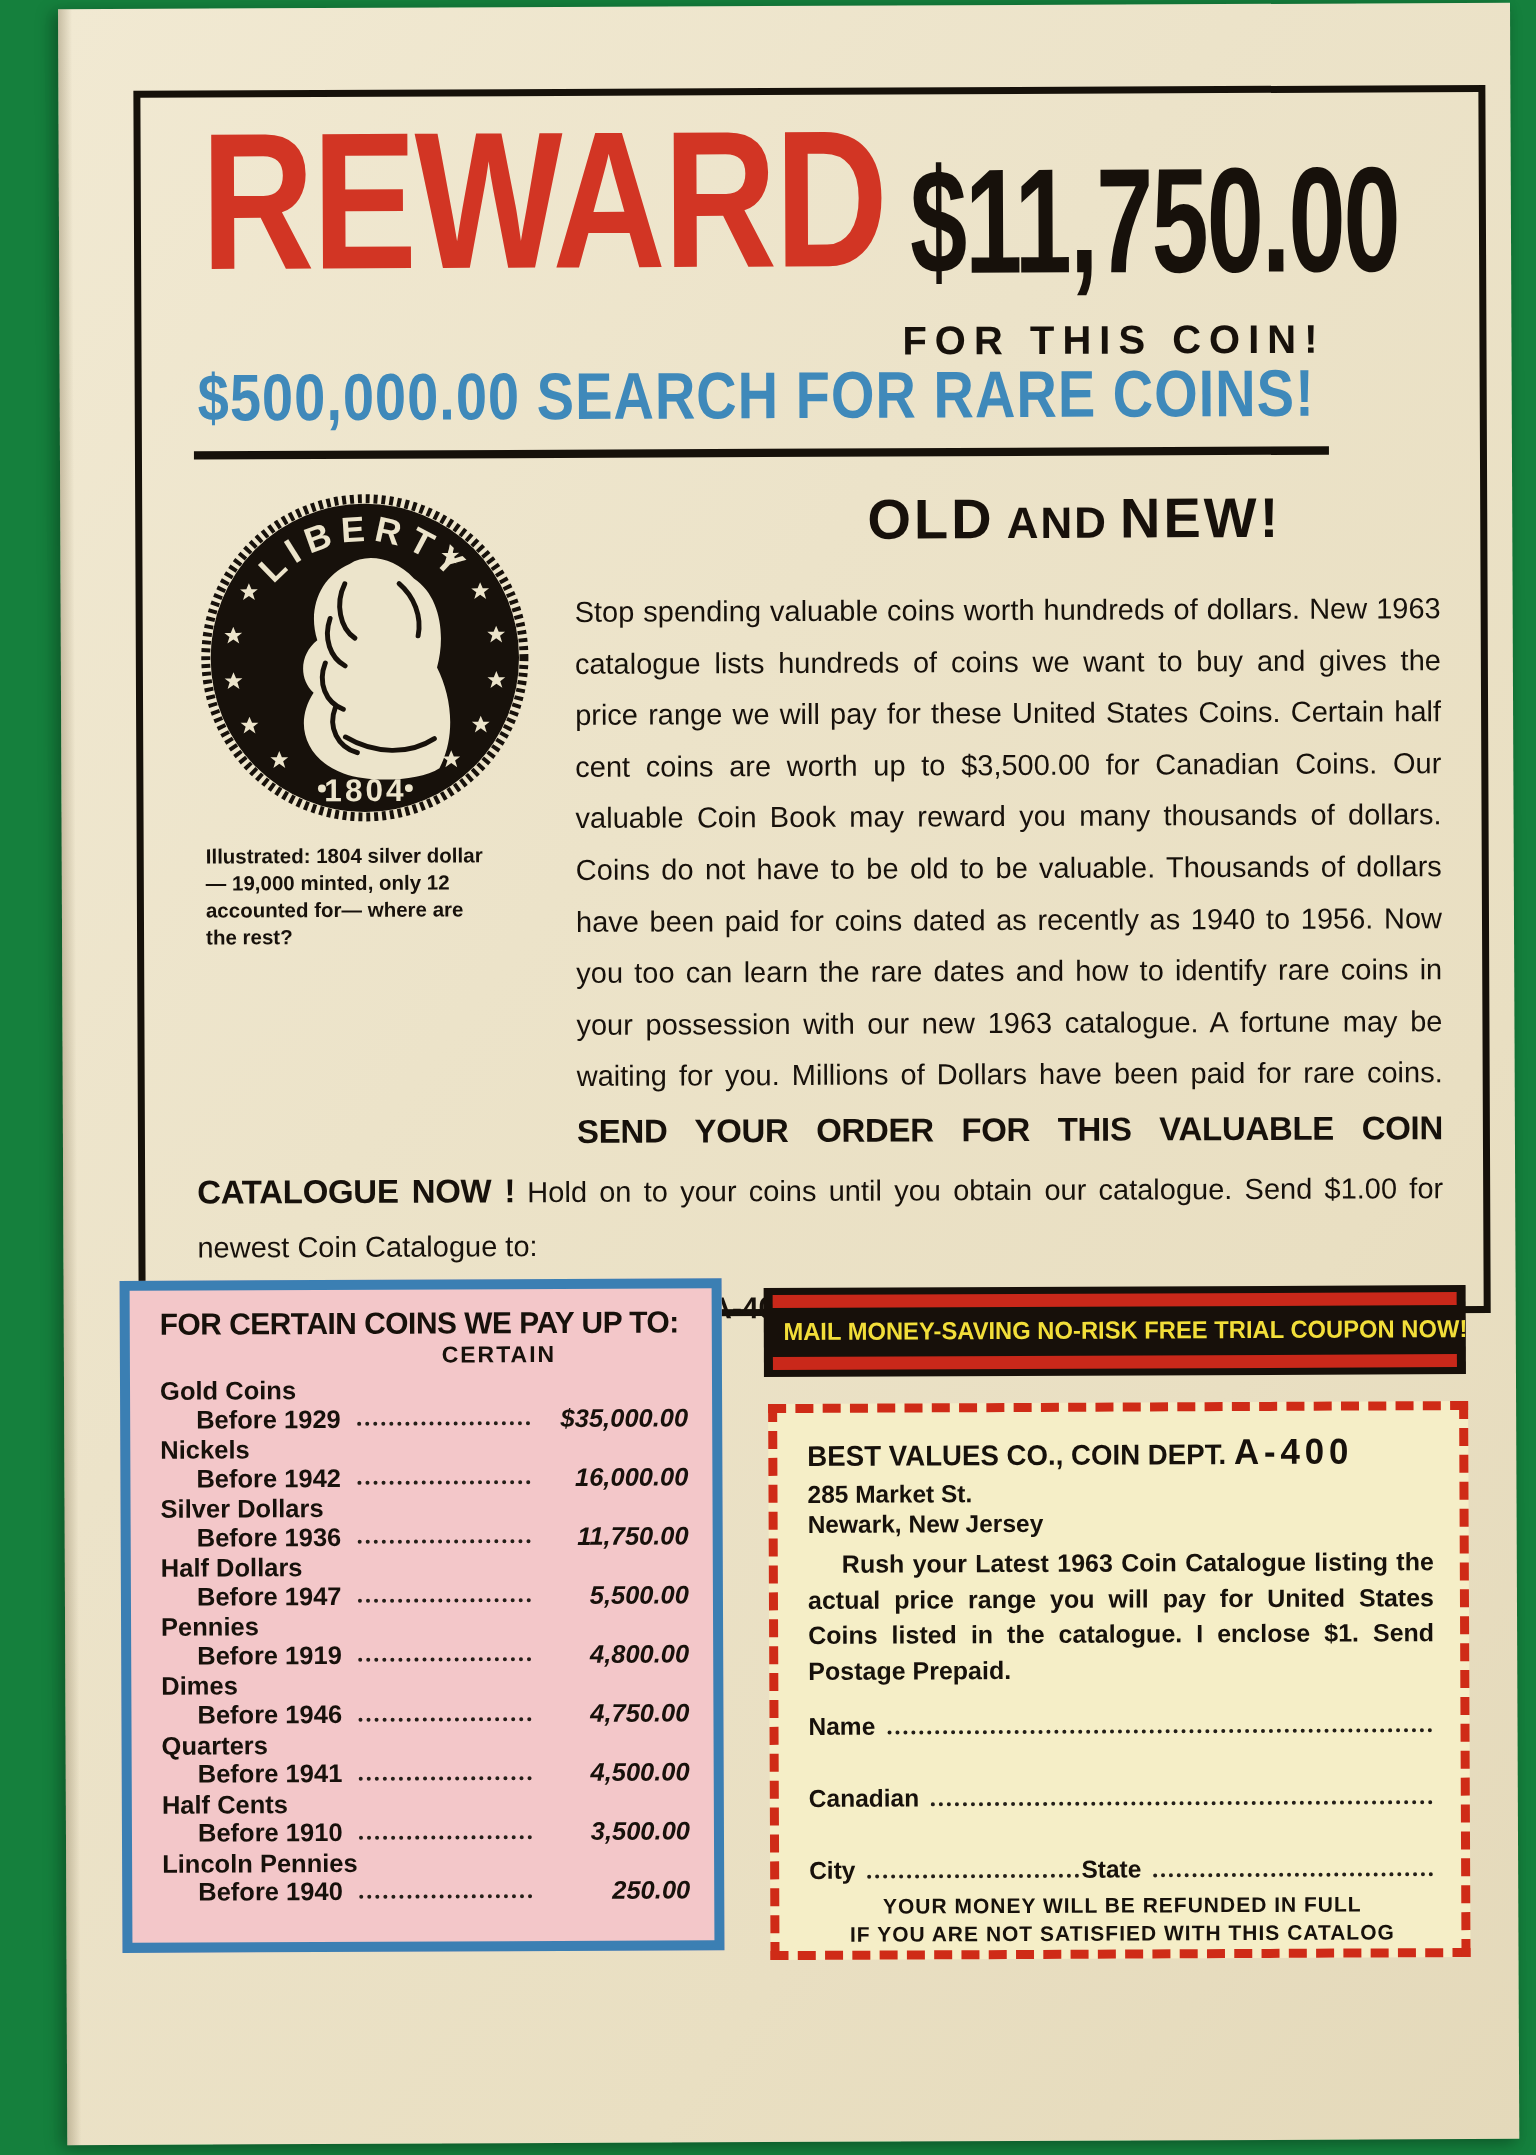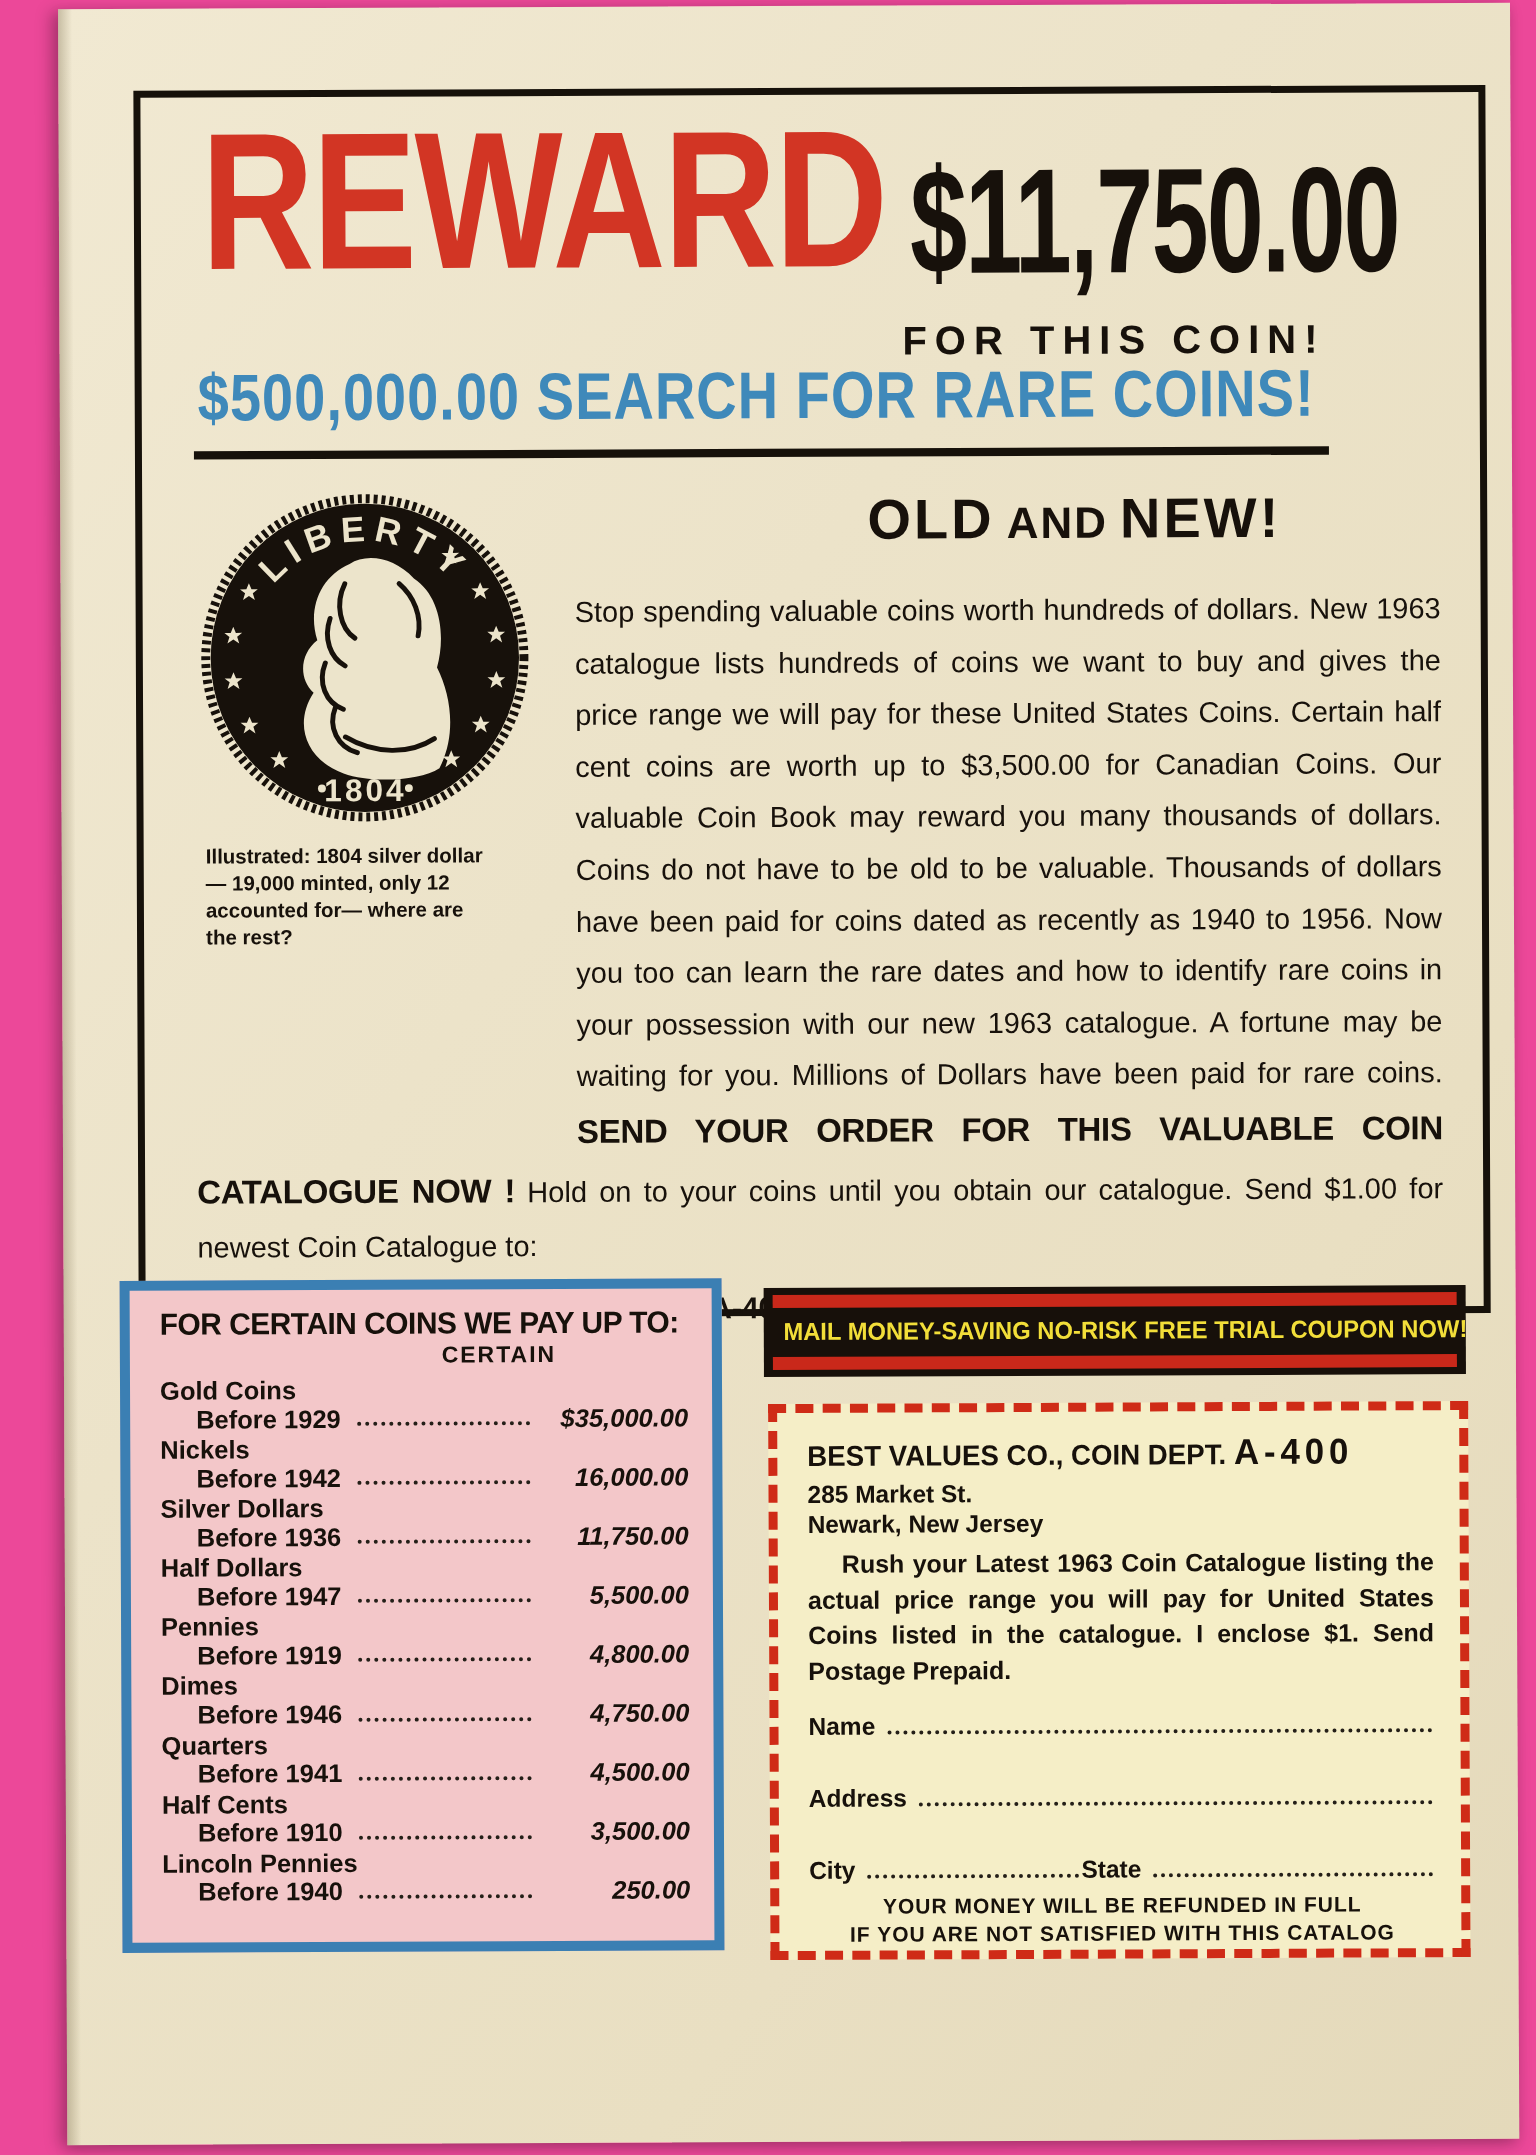--- a/index.html
+++ b/index.html
@@ -1,18 +1,18 @@
 <!DOCTYPE html>
 <html><head>
 <meta charset="utf-8">
 <style>
   * { margin:0; padding:0; box-sizing:border-box; }
   html,body { background:#f8f6f1; }
   body { font-family:"Liberation Sans","DejaVu Sans",sans-serif; color:#17110b; }
-  .viewport { position:relative; width:1536px; height:2155px; overflow:hidden; background:#ec4899; }
+  .viewport { position:relative; width:1536px; height:2155px; overflow:hidden; background:#15803d; }
 
   
   .sheet {
     position:absolute; left:58px; top:6px; width:1452px; height:2136px;
     background:linear-gradient(128deg,#f1e9d2 0%,#ece3c9 38%,#e9dfc2 72%,#e4d9ba 100%);
     box-shadow:-8px 2px 16px rgba(0,0,0,.22), 0 6px 14px rgba(0,0,0,.15);
     transform:rotate(-0.25deg); transform-origin:50% 0;
   }
   .sheet-edge { position:absolute; left:0; top:0; bottom:0; width:14px;
     background:linear-gradient(90deg, rgba(90,75,40,.28), rgba(90,75,40,0)); }
@@ -268,21 +268,21 @@
       </div>
       <div class="cp-street">285 Market St.</div>
       <div class="cp-city">Newark, New Jersey</div>
       <div class="cp-body">Rush your Latest 1963 Coin Catalogue listing the actual price range you will pay for United States Coins listed in the catalogue. I enclose $1. Send Postage Prepaid.</div>
 
       <div class="cp-row row-name">
         <span>Name</span>
         <span class="cp-dots"></span>
       </div>
       <div class="cp-row row-address">
-        <span>Address</span>
+        <span>Canadian</span>
         <span class="cp-dots"></span>
       </div>
       <div class="cp-row row-city">
         <span>City</span>
         <span class="cp-dots cp-dots-short"></span>
         <span class="cp-state-label">State</span>
         <span class="cp-dots"></span>
       </div>
 
       <div class="refund">

